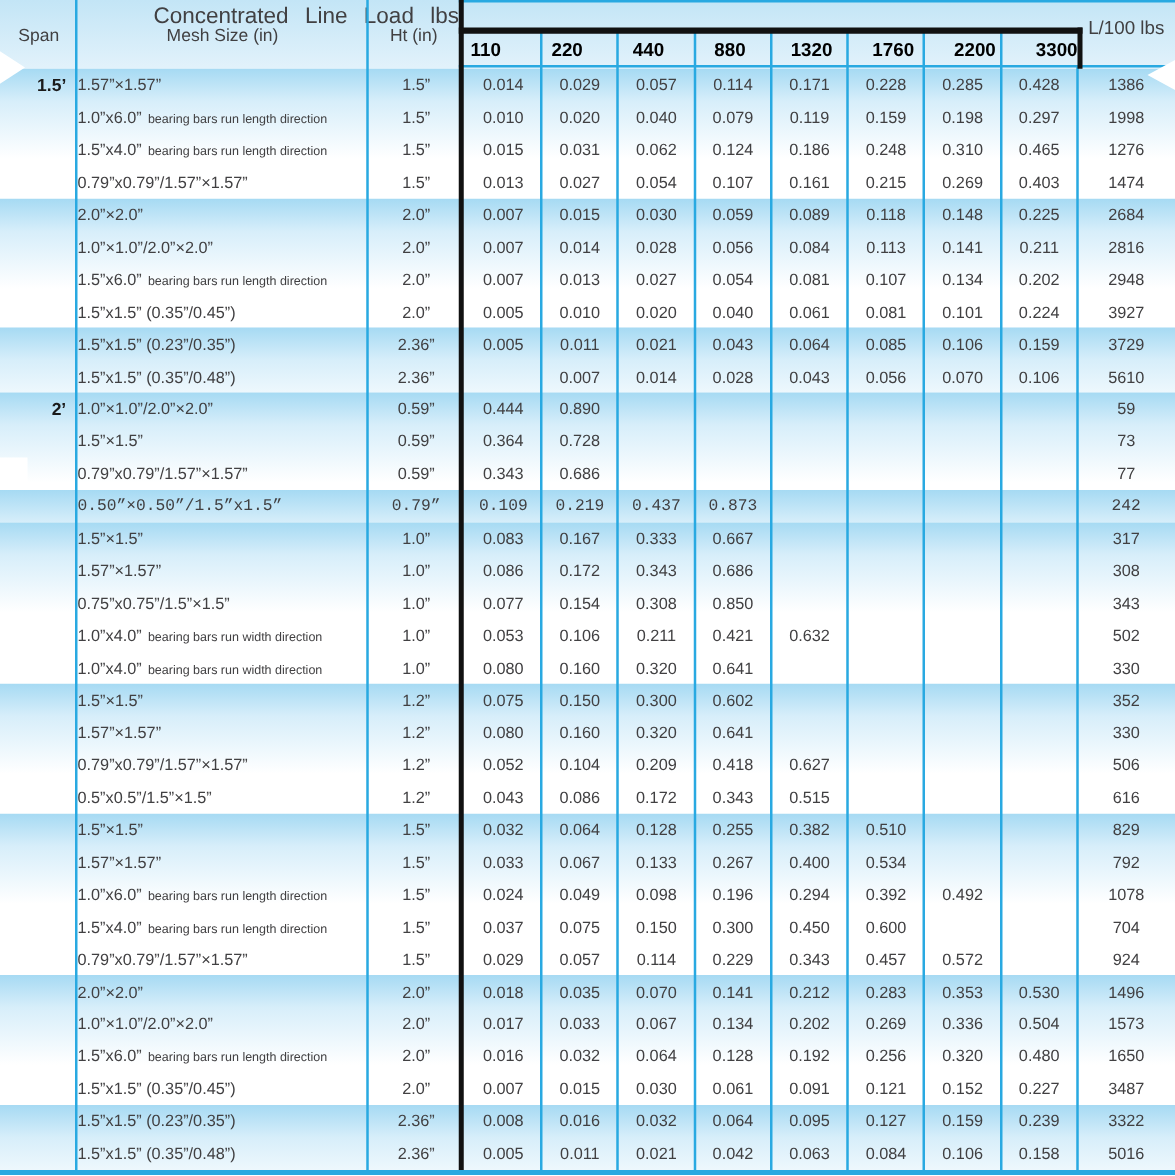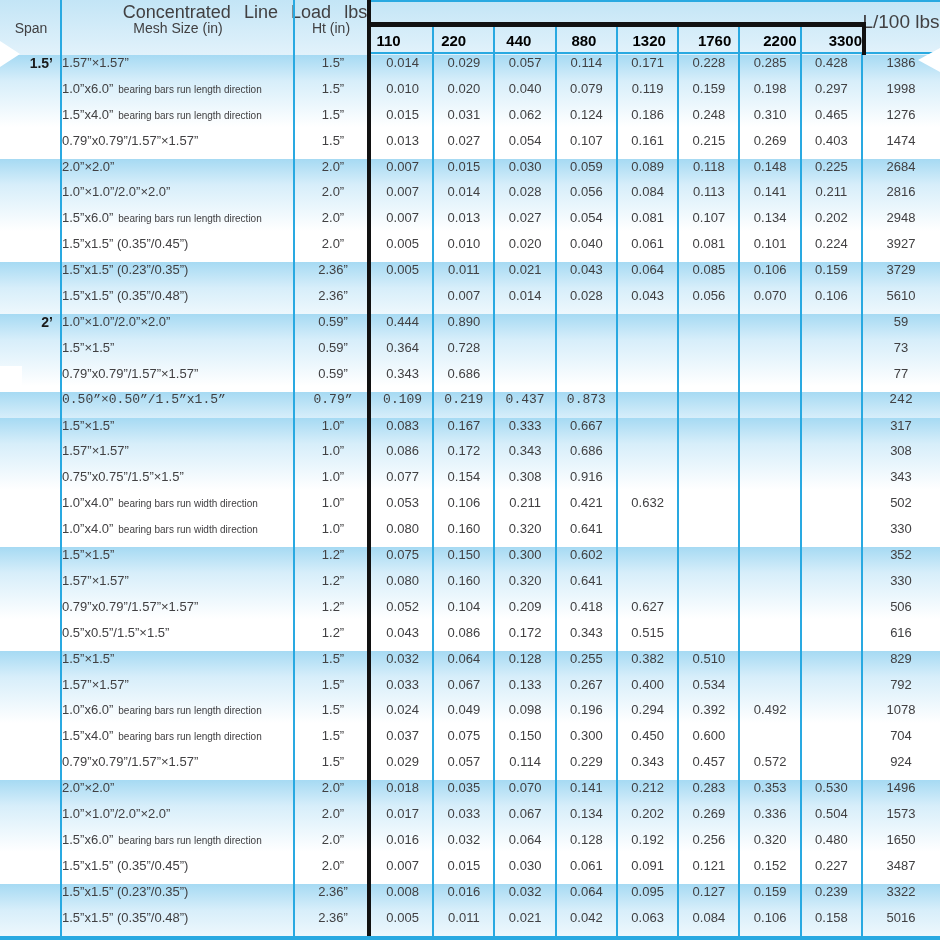--- a/index.html
+++ b/index.html
@@ -14,25 +14,25 @@
   .hcell{position:absolute;top:0;height:55px;display:flex;align-items:center;justify-content:center;
          font-size:14px;color:#414042;}
   #h-span{left:0;width:62px;}
   #h-mesh{left:62px;width:232px;}
   #h-ht{left:294px;width:74px;}
   #h-loadtitle{left:372px;width:490px;height:24px;display:flex;align-items:center;justify-content:center;
                font-size:18px;word-spacing:0.45em;color:#414042;}
   #h-loadcols{position:absolute;left:372px;top:27px;width:490px;height:26px;display:flex;gap:32px;}
   .loadcol-h{width:61.25px;display:flex;align-items:center;justify-content:center;
              font-weight:bold;font-size:15px;color:#000;}
-  #h-l100{left:862px;width:78px;height:40px;top:2px;font-size:19px;}
+  #h-l100{left:862px;width:78px;height:40px;top:2px;font-size:15px;}
   
   #tbody{position:absolute;left:0;top:55px;width:940px;}
   .band{width:940px;background:linear-gradient(to bottom,#a6daf3 0px,#d7eefa 26px,#ffffff 72px);}
-  .row{display:flex;height:25.9px;}
+  .row{display:flex;height:25.9px;align-items:center;}
   .c-span{width:62px;box-sizing:border-box;padding-right:9px;text-align:right;
           font-weight:bold;font-size:14px;color:#1a1a1a;}
   .c-mesh{width:232px;box-sizing:border-box;padding-left:0;white-space:nowrap;font-size:13px;}
   .c-mesh .note{font-size:10px;margin-left:5px;}
   .c-ht{width:78px;text-align:center;font-size:13px;}
   .c-load{width:61.25px;text-align:center;font-size:13px;}
   .c-l100{width:78px;text-align:center;font-size:13px;}
   
   .vline{position:absolute;width:2px;background:#29a9e1;}
   .blk{position:absolute;background:#111;}
@@ -337,21 +337,21 @@
   </div>
         <div class="row">
     <div class="c-span"></div>
     <div class="c-mesh">
       <span>0.75”x0.75”/1.5”×1.5”</span><span class="note"></span>
     </div>
     <div class="c-ht">1.0”</div>
     <div class="c-load">0.077</div>
     <div class="c-load">0.154</div>
     <div class="c-load">0.308</div>
-    <div class="c-load">0.916</div>
+    <div class="c-load">0.850</div>
     <div class="c-load"></div>
     <div class="c-load"></div>
     <div class="c-load"></div>
     <div class="c-load"></div>
     <div class="c-l100">343</div>
   </div>
         <div class="row">
     <div class="c-span"></div>
     <div class="c-mesh">
       <span>1.0”x4.0”</span><span class="note">bearing bars run width direction</span>

